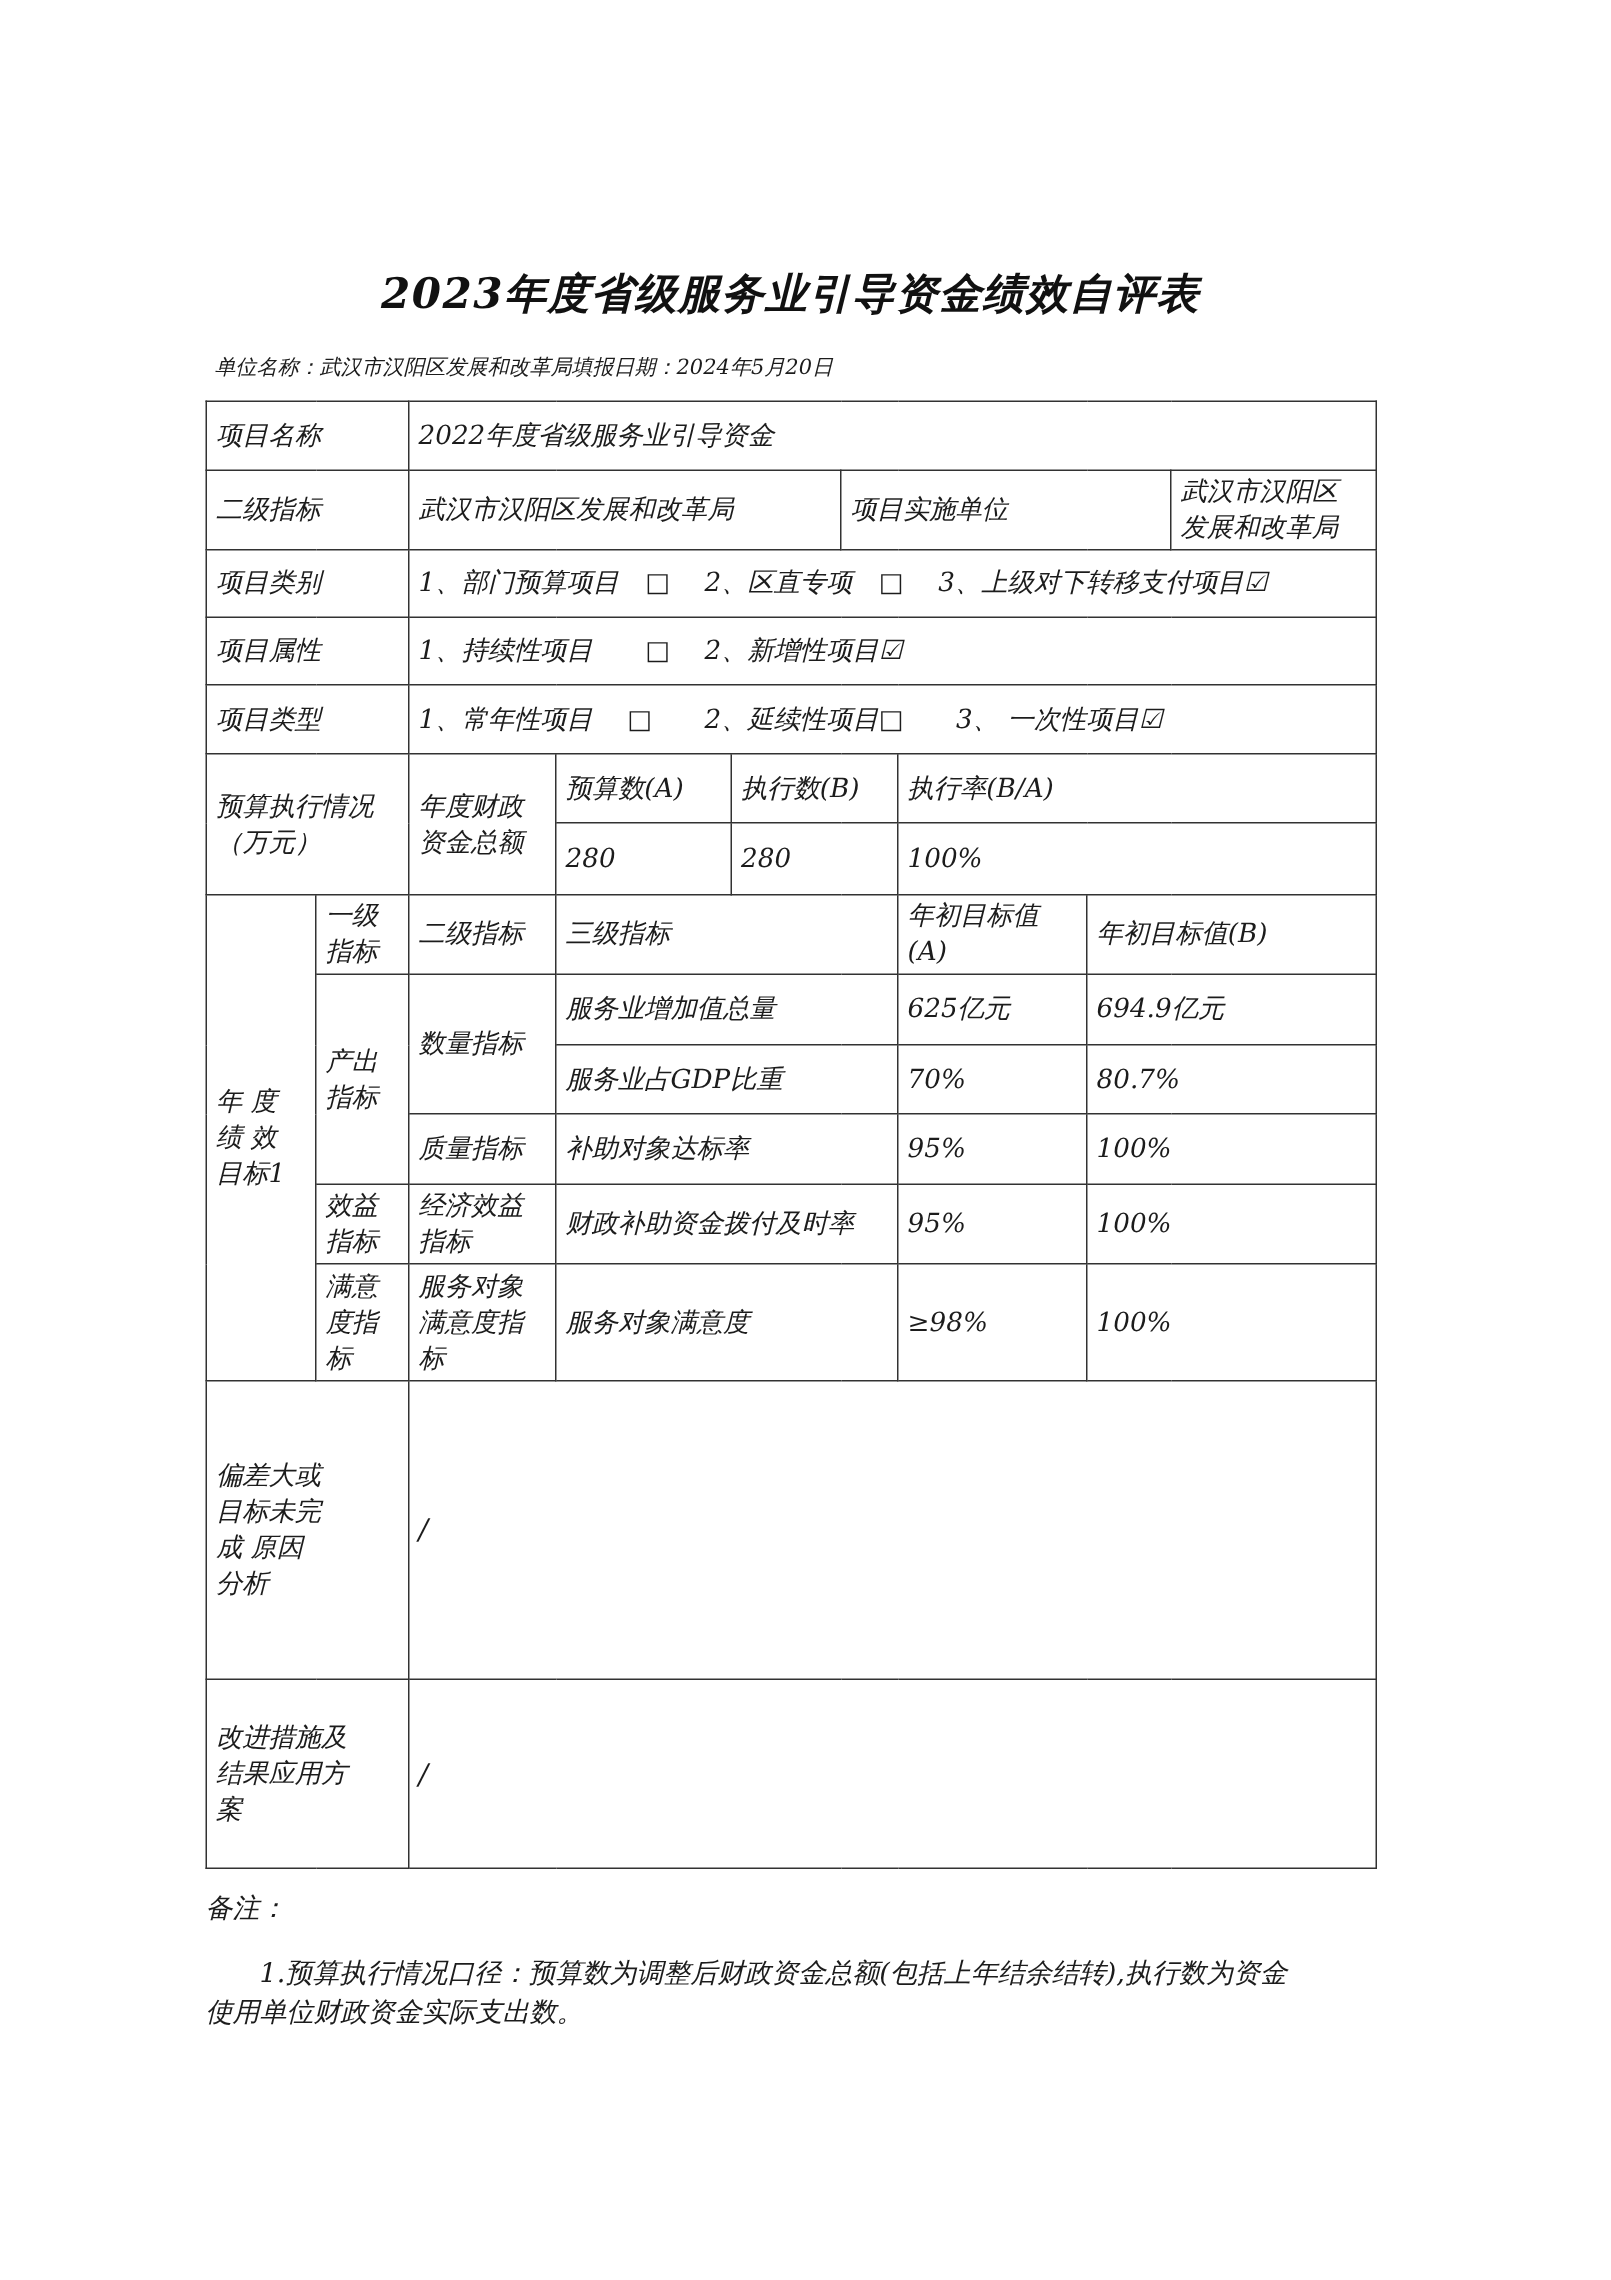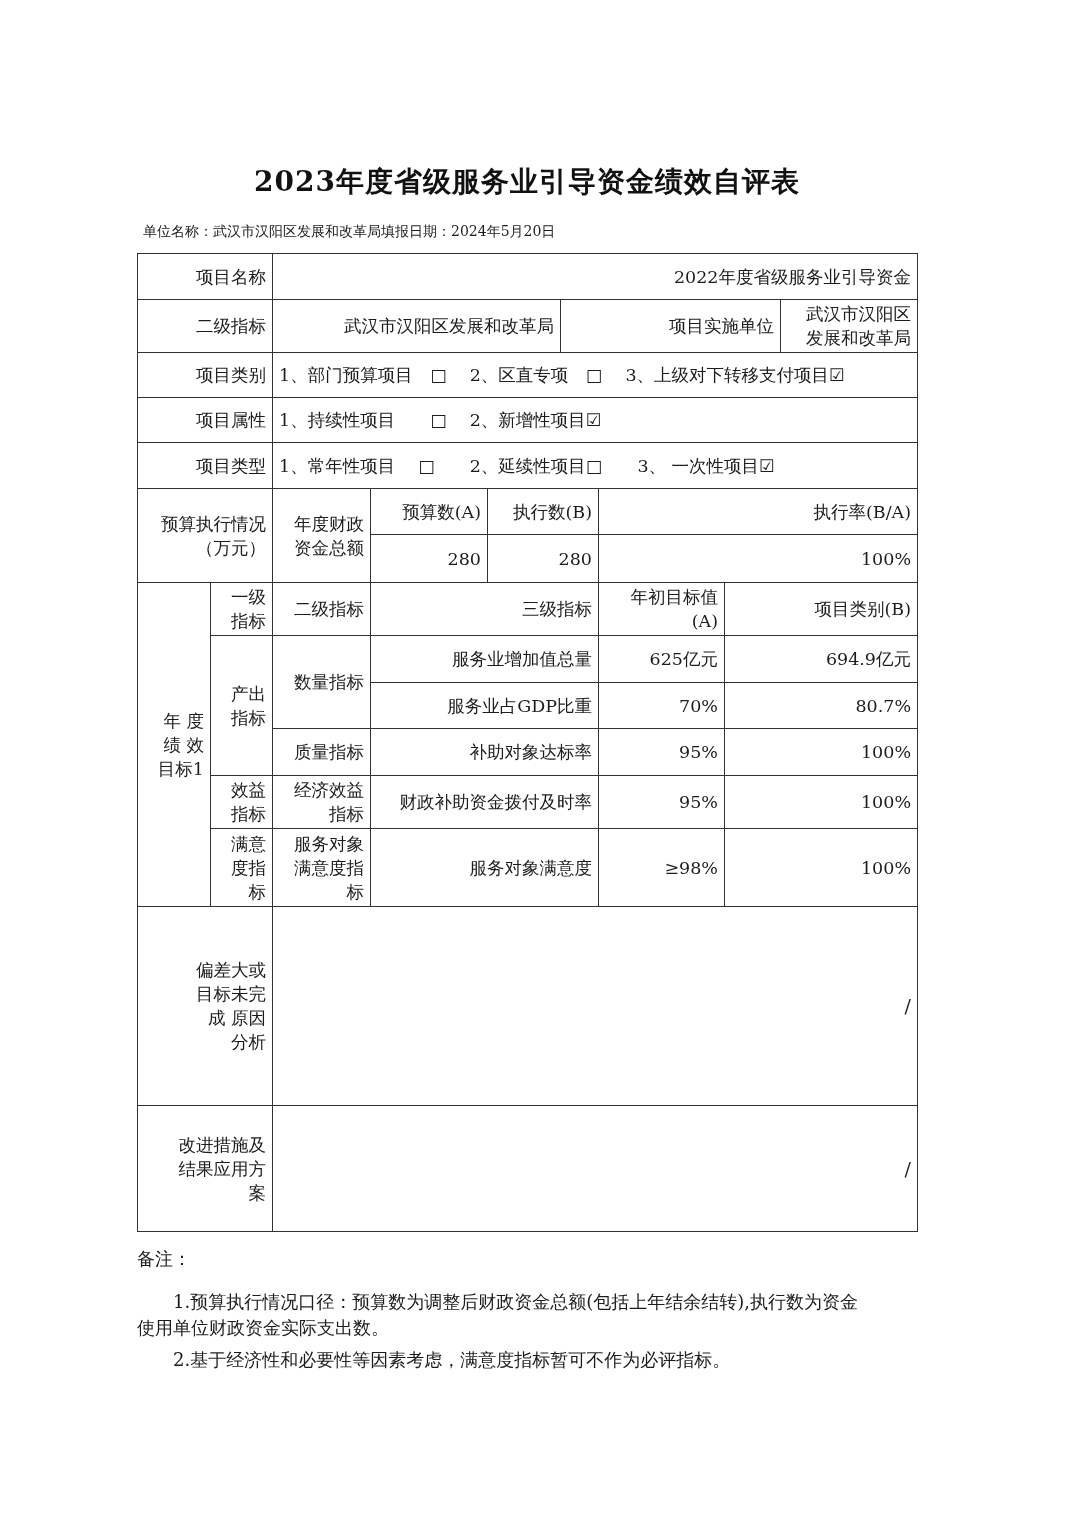--- a/index.html
+++ b/index.html
@@ -1,33 +1,33 @@
 <!DOCTYPE html>
 <html><head>
 <meta charset="utf-8">
 <style>
   html,body{margin:0;padding:0;}
   body{
     width:1074px;height:1520px;background:#ffffff;position:relative;
     font-family:"DejaVu Serif","Liberation Serif",serif;color:#1c1c1c;
   }
-  .doc{position:absolute;left:137px;top:164px;width:780px;}
+  .doc{position:absolute;left:137px;top:178px;width:780px;font-style:italic;}
   .title{
     font-size:28px;font-weight:bold;text-align:center;margin:0 0 18px 0;
     line-height:36px;letter-spacing:1px;color:#111;
   }
   .meta{
     display:flex;align-items:flex-end;
     font-size:14px;line-height:26px;margin:0 0 9px 0;padding:0 14px 0 6px;
   }
   table.main{
     border-collapse:collapse;table-layout:fixed;width:780px;
   }
   td{
-    border:1.6px solid #323232;text-align:right;vertical-align:middle;
+    border:1.6px solid #323232;text-align:left;vertical-align:middle;
     font-size:17.5px;line-height:24px;padding:2px 6px;
     white-space:pre-wrap;overflow:hidden;
   }
   td.opt{text-align:left;}
   td.slash{font-size:19px;}
   .notes{margin-top:14px;font-size:18px;line-height:26px;width:778px;}
   .notes p{margin:0;white-space:pre-wrap;}
   .notes p.item{text-indent:2em;margin-top:17px;}
   .notes p.item2{margin-top:6px;}
 </style>
@@ -103,21 +103,21 @@
     <tr style="height:52px">
       <td rowspan="6">年 度
 绩 效
 目标1</td>
       <td>一级
 指标</td>
       <td>二级指标</td>
       <td colspan="3">三级指标</td>
       <td>年初目标值
 (A)</td>
-      <td colspan="2">项目类别(B)</td>
+      <td colspan="2">年初目标值(B)</td>
     </tr>
 
     <tr style="height:47px">
       <td rowspan="3">产出
 指标</td>
       <td rowspan="2">数量指标</td>
       <td colspan="3">服务业增加值总量</td>
       <td>625亿元</td>
       <td colspan="2">694.9亿元</td>
     </tr>
@@ -171,16 +171,15 @@
 案</td>
       <td colspan="7" class="slash">/</td>
     </tr>
   </tbody>
     </table>
 
   <div class="notes">
     <p>备注：</p>
     <p class="item">1.预算执行情况口径：预算数为调整后财政资金总额(包括上年结余结转),执行数为资金
 使用单位财政资金实际支出数。</p>
-    <p class="item item2">2.基于经济性和必要性等因素考虑，满意度指标暂可不作为必评指标。</p>
   </div>
 
 </div>
 
 </body></html>

